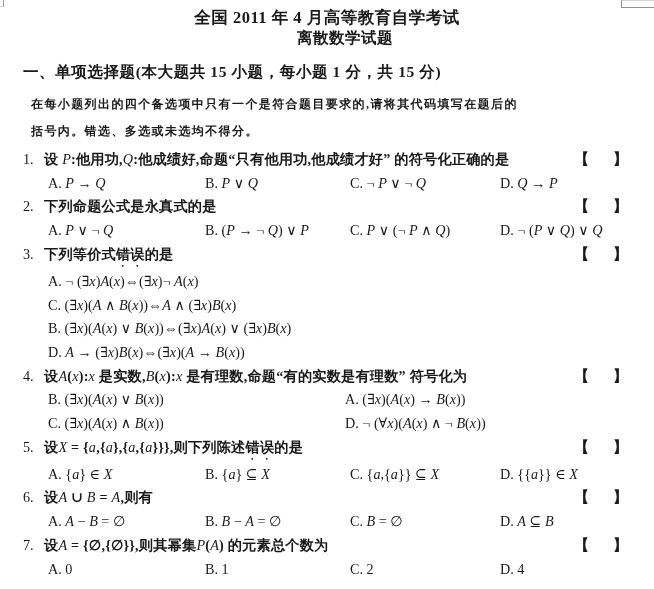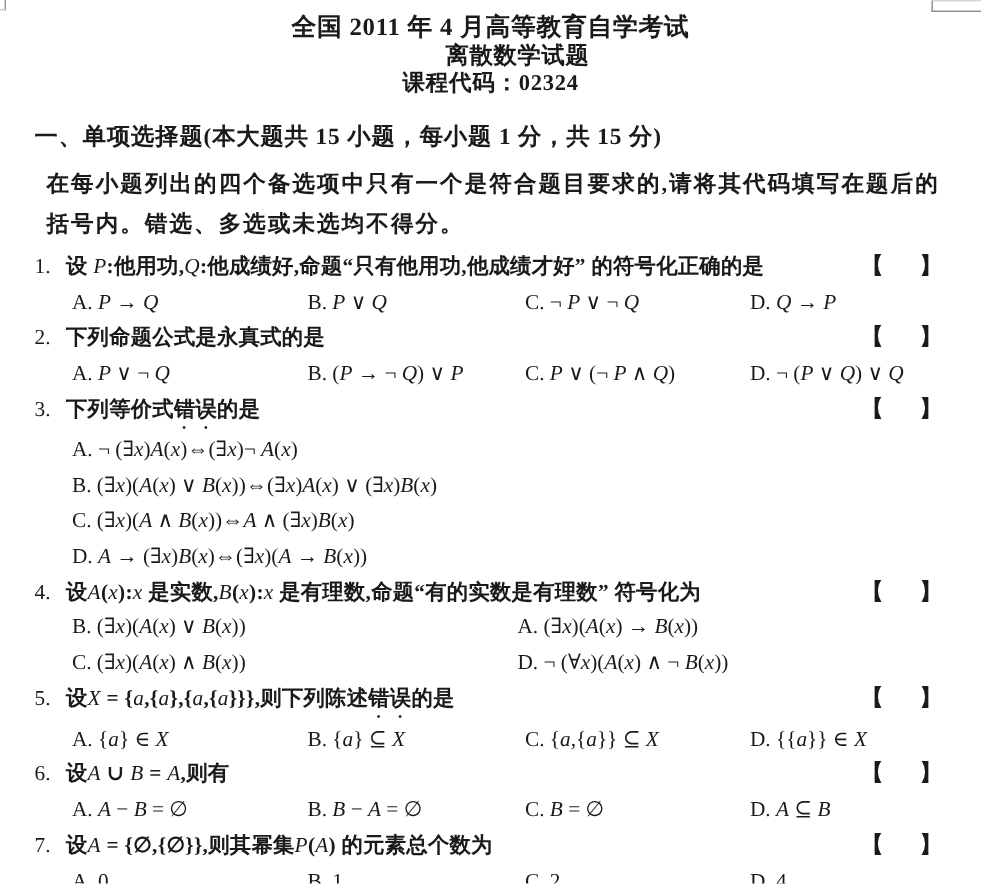--- a/index.html
+++ b/index.html
@@ -14,21 +14,21 @@
   .artifact-tr{position:absolute;left:621px;top:0;width:33px;height:6px;
     border-left:1px solid #8f8f8f;border-bottom:1px solid #8f8f8f;border-top:1px solid #d8d8d8;}
 
   .titles{text-align:center;padding-top:8px;}
   .t1{font-size:16.5px;font-weight:700;line-height:20px;letter-spacing:.5px;}
   .t2{font-size:15.5px;font-weight:700;line-height:19px;letter-spacing:.5px;margin-left:36px;}
   .t3{font-size:15px;font-weight:700;line-height:19px;letter-spacing:.5px;}
 
   .section-head{margin:15px 0 0 23px;font-size:15.5px;font-weight:700;letter-spacing:.6px;}
 
-  .intro{margin:8px 26px 0 31px;font-size:15px;font-weight:700;
+  .intro{margin:8px 26px 0 31px;font-size:12px;font-weight:700;
     line-height:26.5px;letter-spacing:1.4px;white-space:nowrap;}
 
   .qlist{margin:4px 26px 0 23px;font-size:14.2px;line-height:23.7px;}
   .q{font-weight:600;}
   .stem-row{display:flex;align-items:baseline;white-space:nowrap;}
   .qnum{display:inline-block;min-width:21px;font-weight:500;}
   .stem{flex:1;letter-spacing:.2px;}
   .bracket{font-weight:700;font-size:15px;letter-spacing:0;}
   .bracket .gap{display:inline-block;width:24px;}
 
@@ -48,21 +48,20 @@
 </style>
 </head>
 <body>
 
 <div class="artifact-tl"></div>
 <div class="artifact-tr"></div>
 
 <div class="titles">
   <div class="t1">全国 2011 年 4 月高等教育自学考试</div>
   <div class="t2">离散数学试题</div>
-  <div class="t3">课程代码：02324</div>
 </div>
 
 <div class="section-head">一、单项选择题(本大题共 15 小题，每小题 1 分，共 15 分)</div>
 
 <div class="intro">
   <div>在每小题列出的四个备选项中只有一个是符合题目要求的,请将其代码填写在题后的</div>
   <div>括号内。错选、多选或未选均不得分。</div>
 </div>
 
 <div class="qlist">
@@ -93,22 +92,22 @@
       </div>
     </div>
     <div class="q">
       <div class="stem-row">
         <span class="qnum">3.</span>
         <span class="stem">下列等价式<span class="emph">错误</span>的是</span>
         <span class="bracket">【<span class="gap"></span>】</span>
       </div>
       <div class="opts stack">
         <span class="opt"><span class="olabel">A.</span> ¬ (∃<i class="v">x</i>)<i class="v">A</i>(<i class="v">x</i>)⇔(∃<i class="v">x</i>)¬ <i class="v">A</i>(<i class="v">x</i>)</span>
+        <span class="opt"><span class="olabel">C.</span> (∃<i class="v">x</i>)(<i class="v">A</i> ∧ <i class="v">B</i>(<i class="v">x</i>))⇔<i class="v">A</i> ∧ (∃<i class="v">x</i>)<i class="v">B</i>(<i class="v">x</i>)</span>
         <span class="opt"><span class="olabel">B.</span> (∃<i class="v">x</i>)(<i class="v">A</i>(<i class="v">x</i>) ∨ <i class="v">B</i>(<i class="v">x</i>))⇔(∃<i class="v">x</i>)<i class="v">A</i>(<i class="v">x</i>) ∨ (∃<i class="v">x</i>)<i class="v">B</i>(<i class="v">x</i>)</span>
-        <span class="opt"><span class="olabel">C.</span> (∃<i class="v">x</i>)(<i class="v">A</i> ∧ <i class="v">B</i>(<i class="v">x</i>))⇔<i class="v">A</i> ∧ (∃<i class="v">x</i>)<i class="v">B</i>(<i class="v">x</i>)</span>
         <span class="opt"><span class="olabel">D.</span> <i class="v">A</i> → (∃<i class="v">x</i>)<i class="v">B</i>(<i class="v">x</i>)⇔(∃<i class="v">x</i>)(<i class="v">A</i> → <i class="v">B</i>(<i class="v">x</i>))</span>
       </div>
     </div>
     <div class="q">
       <div class="stem-row">
         <span class="qnum">4.</span>
         <span class="stem">设<i class="v">A</i>(<i class="v">x</i>):<i class="v">x</i> 是实数,<i class="v">B</i>(<i class="v">x</i>):<i class="v">x</i> 是有理数,命题“有的实数是有理数” 符号化为</span>
         <span class="bracket">【<span class="gap"></span>】</span>
       </div>
       <div class="opts col2">

